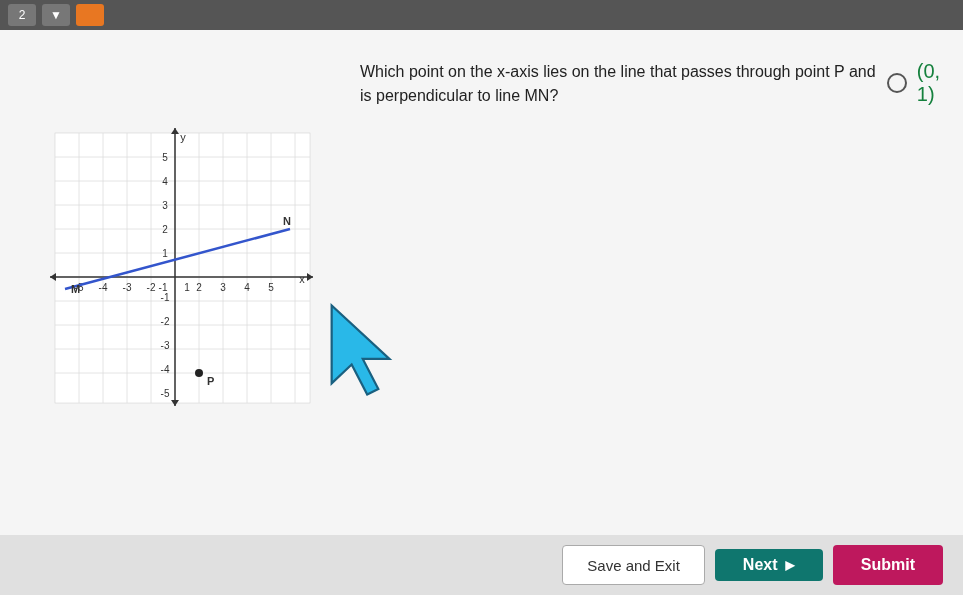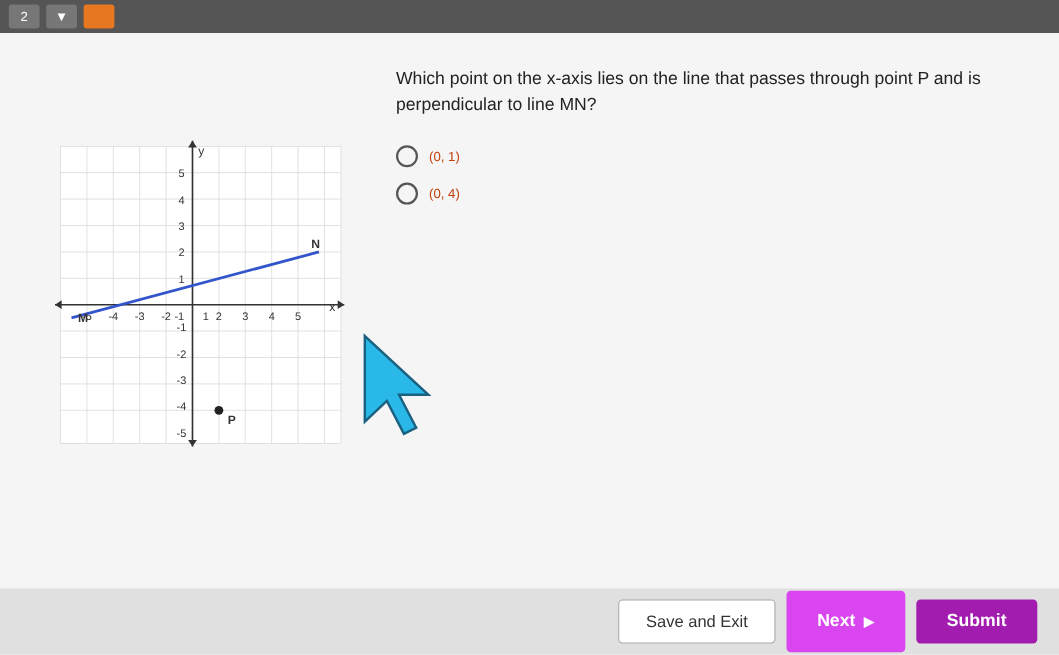--- a/index.html
+++ b/index.html
@@ -63,43 +63,43 @@
     .graph-container {
       position: relative;
       width: 290px;
       height: 320px;
     }
 
     
     .question-area {
       flex: 1;
       display: flex;
-      flex-direction: column;
+      flex-direction: row;
       padding-top: 10px;
     }
 
     .question-text {
       font-size: 16px;
       color: #222;
       line-height: 1.5;
       margin-bottom: 24px;
     }
 
     .options-list {
       display: flex;
       flex-direction: column;
       gap: 14px;
     }
 
     .option-item {
       display: flex;
       align-items: center;
       gap: 10px;
-      font-size: 12px;
-      color: #c2410c;
+      font-size: 20px;
+      color: #15803d;
       cursor: pointer;
     }
 
     .radio-circle {
       width: 20px;
       height: 20px;
       border-radius: 50%;
       border: 2px solid #555;
       display: flex;
       align-items: center;
@@ -140,44 +140,44 @@
       border: 1px solid #aaa;
       border-radius: 4px;
       font-size: 15px;
       color: #333;
       cursor: pointer;
       display: flex;
       align-items: center;
     }
 
     .btn-next {
-      height: 56px;
+      height: 32px;
       padding: 0 28px;
-      background: #d946ef;
+      background: #0f766e;
       border: none;
       border-radius: 4px;
       font-size: 16px;
       font-weight: bold;
       color: white;
       cursor: pointer;
       display: flex;
       align-items: center;
       gap: 8px;
       position: relative;
     }
 
     .btn-next::after {
       content: '▶';
       font-size: 12px;
     }
 
     .btn-submit {
       height: 40px;
       padding: 0 28px;
-      background: #a21caf;
+      background: #be185d;
       border: none;
       border-radius: 4px;
       font-size: 16px;
       font-weight: bold;
       color: white;
       cursor: pointer;
       display: flex;
       align-items: center;
     }
 
@@ -304,24 +304,20 @@
   <div class="question-area">
     <p class="question-text">Which point on the x-axis lies on the line that passes through point P and is perpendicular to line MN?</p>
 
     <div class="options-list">
 
       <div class="option-item">
         <div class="radio-circle"></div>
         <span>(0, 1)</span>
       </div>
 
-      <div class="option-item">
-        <div class="radio-circle"></div>
-        <span>(0, 4)</span>
-      </div>
 
 
 
     </div>
   </div>
 </div>
 
 <div class="bottom-bar">
   <button class="btn-save-exit">Save and Exit</button>
   <button class="btn-next">

